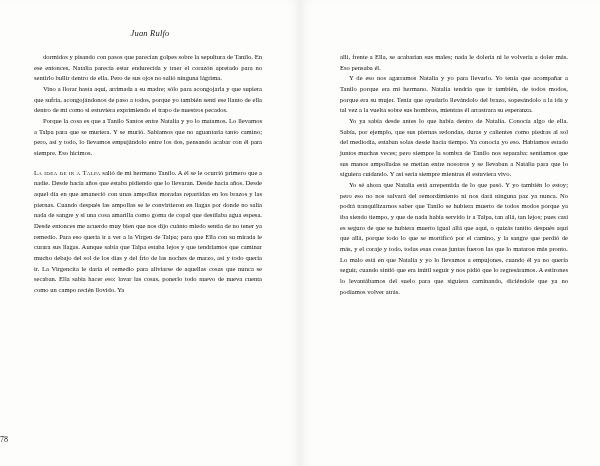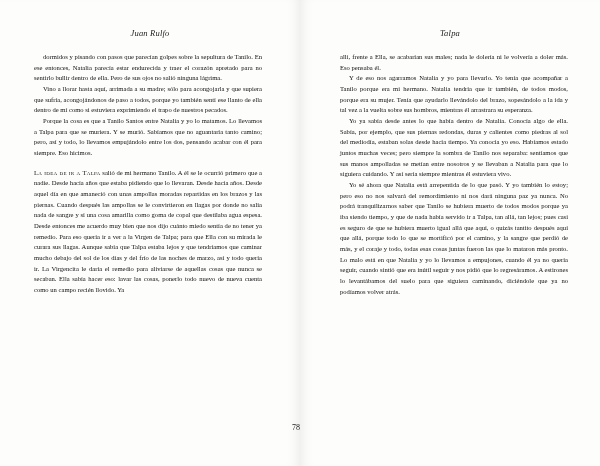--- a/index.html
+++ b/index.html
@@ -40,23 +40,23 @@
     top: 28px;
     width: 100%;
     text-align: center;
     font-style: italic;
     font-size: 8.5px;
     color: #1a1a1a;
     letter-spacing: 0.2px;
   }
   .folio {
     position: absolute;
-    bottom: 34px;
+    bottom: 22px;
     width: 100%;
-    text-align: right;
+    text-align: left;
     font-size: 8px;
     color: #1a1a1a;
   }
   .textblock {
     position: absolute;
     top: 52px;
     font-size: 6.6px;
     line-height: 1.62;
     text-align: justify;
     color: #111111;
@@ -95,21 +95,20 @@
     <div class="textblock">
       <p>dormidos y pisando con pasos que parecían golpes sobre la sepultura de Tanilo. En ese entonces, Natalia parecía estar endurecida y traer el corazón apretado para no sentirlo bullir dentro de ella. Pero de sus ojos no salió ninguna lágrima.</p>
       <p>Vino a llorar hasta aquí, arrimada a su madre; sólo para acongojarla y que supiera que sufría, acongojándonos de paso a todos, porque yo también sentí ese llanto de ella dentro de mí como si estuviera exprimiendo el trapo de nuestros pecados.</p>
       <p>Porque la cosa es que a Tanilo Santos entre Natalia y yo lo matamos. Lo llevamos a Talpa para que se muriera. Y se murió. Sabíamos que no aguantaría tanto camino; pero, así y todo, lo llevamos empujándolo entre los dos, pensando acabar con él para siempre. Eso hicimos.</p>
       <p class="gap noindent"><span class="smallcaps">La idea de ir a Talpa</span><span> salió de mi hermano Tanilo. A él se le ocurrió primero que a nadie. Desde hacía años que estaba pidiendo que lo llevaran. Desde hacía años. Desde aquel día en que amaneció con unas ampollas moradas repartidas en los brazos y las piernas. Cuando después las ampollas se le convirtieron en llagas por donde no salía nada de sangre y sí una cosa amarilla como goma de copal que destilaba agua espesa. Desde entonces me acuerdo muy bien que nos dijo cuánto miedo sentía de no tener ya remedio. Para eso quería ir a ver a la Virgen de Talpa; para que Ella con su mirada le curara sus llagas. Aunque sabía que Talpa estaba lejos y que tendríamos que caminar mucho debajo del sol de los días y del frío de las noches de marzo, así y todo quería ir. La Virgencita le daría el remedio para aliviarse de aquellas cosas que nunca se secaban. Ella sabía hacer eso: lavar las cosas, ponerlo todo nuevo de nueva cuenta como un campo recién llovido. Ya</span></p>
     </div>
     <div class="folio">78</div>
   </div>
 
   <div class="page page-right">
-    <div class="running-head">Talpa</div>
     <div class="textblock">
       <p class="noindent">allí, frente a Ella, se acabarían sus males; nada le dolería ni le volvería a doler más. Eso pensaba él.</p>
       <p>Y de eso nos agarramos Natalia y yo para llevarlo. Yo tenía que acompañar a Tanilo porque era mi hermano. Natalia tendría que ir también, de todos modos, porque era su mujer. Tenía que ayudarlo llevándolo del brazo, sopesándolo a la ida y tal vez a la vuelta sobre sus hombros, mientras él arrastrara su esperanza.</p>
       <p>Yo ya sabía desde antes lo que había dentro de Natalia. Conocía algo de ella. Sabía, por ejemplo, que sus piernas redondas, duras y calientes como piedras al sol del mediodía, estaban solas desde hacía tiempo. Ya conocía yo eso. Habíamos estado juntos muchas veces; pero siempre la sombra de Tanilo nos separaba: sentíamos que sus manos ampolladas se metían entre nosotros y se llevaban a Natalia para que lo siguiera cuidando. Y así sería siempre mientras él estuviera vivo.</p>
       <p>Yo sé ahora que Natalia está arrepentida de lo que pasó. Y yo también lo estoy; pero eso no nos salvará del remordimiento ni nos dará ninguna paz ya nunca. No podrá tranquilizarnos saber que Tanilo se hubiera muerto de todos modos porque ya iba siendo tiempo, y que de nada había servido ir a Talpa, tan allá, tan lejos; pues casi es seguro de que se hubiera muerto igual allá que aquí, o quizás tantito después aquí que allá, porque todo lo que se mortificó por el camino, y la sangre que perdió de más, y el coraje y todo, todas esas cosas juntas fueron las que lo mataron más pronto. Lo malo está en que Natalia y yo lo llevamos a empujones, cuando él ya no quería seguir, cuando sintió que era inútil seguir y nos pidió que lo regresáramos. A estirones lo levantábamos del suelo para que siguiera caminando, diciéndole que ya no podíamos volver atrás.</p>
     </div>
   </div>
 
 </div>
 

